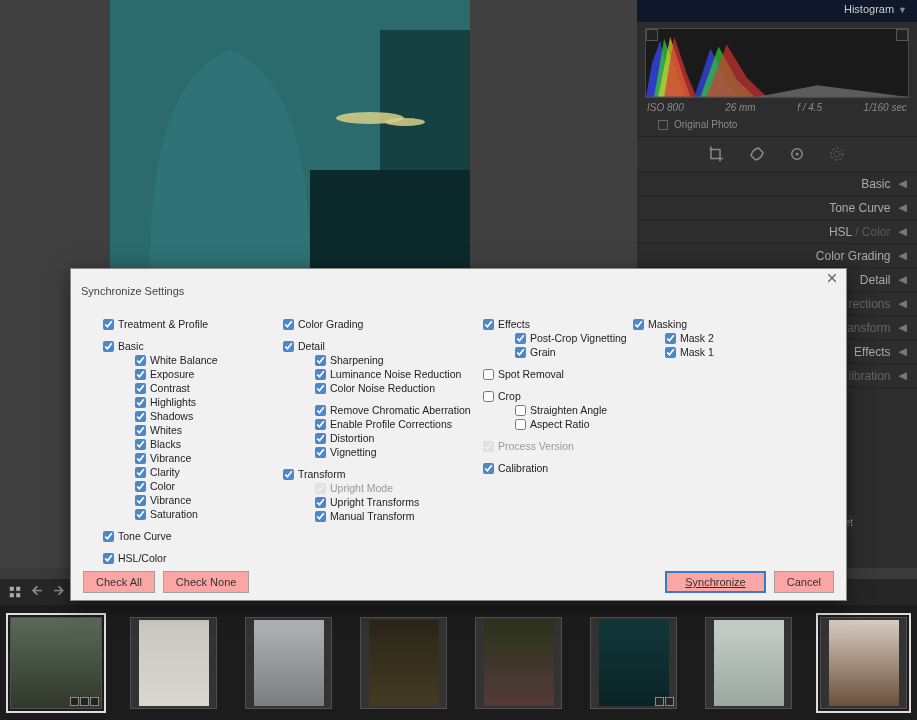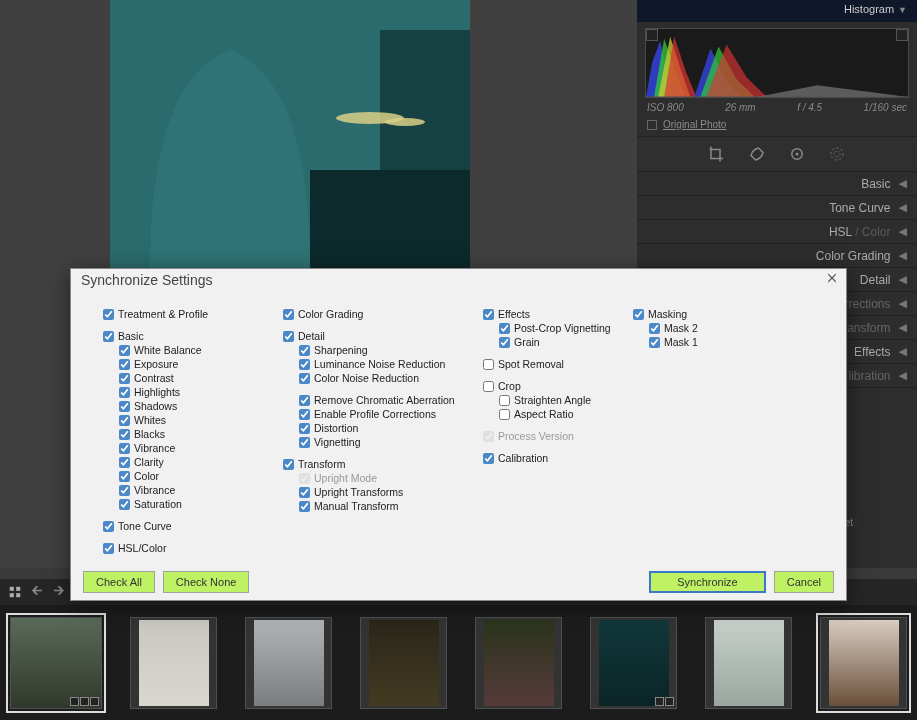--- a/index.html
+++ b/index.html
@@ -12,48 +12,48 @@
   }
 
   .right-panels { position: absolute; right: 0; top: 0; width: 280px; height: 568px; background: #2d2d2d; }
   .hist-header { height: 22px; text-align: right; padding: 3px 10px 0 0; font-size: 11px; color: #ccc; background: #0f172a; }
   .hist-header .tri { font-size: 9px; vertical-align: middle; margin-left: 4px; color: #888;}
   .histogram-box { position:relative; margin: 6px 8px 4px 8px; height: 70px; background: #1a1a1a; border: 1px solid #4a4a4a; }
   .clip-indicator { position:absolute; top:0; width:12px; height:12px; background:#222; border:1px solid #555;}
   .clip-indicator.left{ left:0;} .clip-indicator.right{ right:0;}
   .hist-svg { position:absolute; bottom:0; left:0; width:100%; height:100%; }
   .hist-meta { display:flex; justify-content:space-between; font-size: 10px; color:#8a8a8a; padding: 0 10px 2px; font-style:italic;}
-  .orig-photo-row { display:flex; align-items:center; gap:6px; padding:4px 10px 6px; font-size:10px; color:#8a8a8a; border-bottom:1px solid #222;text-decoration:underline;}
+  .orig-photo-row { display:flex; align-items:center; gap:6px; padding:4px 21px 6px; font-size:10px; color:#8a8a8a; border-bottom:1px solid #222;}
   .orig-photo-row .cb { width:10px;height:10px;border:1px solid #666;}
   .tool-row { display:flex; justify-content:center; gap:22px; padding:8px 0; border-bottom:1px solid #222; background:#2f2f2f;}
   .tool-row .tool-ic { width:18px; height:18px; color:#888; }
   .panel-row { display:flex; justify-content:flex-end; align-items:center; gap:8px; height:24px; padding:0 10px; border-bottom:1px solid #222; font-size:12px; }
   .panel-row .arrow { color:#777; font-size:11px;}
   .panel-row.dim { color:#666; }
   .panel-row .slashpart { color:#5a5a5a; }
 
   .overlay { position: absolute; left:70px; top:268px; width:777px; height:333px; background:#f1f1f1; color:#222; box-shadow: 0 4px 20px rgba(0,0,0,0.5); border:1px solid #888;}
-  .ov-header { height:22px; position:relative; padding:3px 10px; font-size:14px; color:#444; background:#f1f1f1;}
+  .ov-header { height:22px; position:relative; padding:16px 10px; font-size:11px; color:#444; background:#f1f1f1;}
   .ov-close { position:absolute; right:6px; top:3px; width:16px; height:16px; cursor:pointer; color:#555; font-size:12px; text-align:center; line-height:16px;}
   .ov-body { position:relative; height:275px; background:#f1f1f1; padding:8px 20px 0 30px;}
   .ov-col { position:absolute; top:16px; }
   .col1 { left:32px; width:170px;}
   .col2 { left:212px; width:200px;}
   .col3 { left:412px; width:150px;}
   .col4 { left:562px; width:140px;}
   .chk { display:flex; align-items:center; gap:4px; height:14px; margin-bottom:0px; font-size:10.5px; line-height:14px;}
   .chk input[type=checkbox]{ width:11px; height:11px; accent-color:#4a88c7; }
-  .chk.sub{ margin-left:16px;align-items:center;}
+  .chk.sub{ margin-left:32px;align-items:center;}
   .chk.disabled { color:#999;}
   .chk.disabled input{ opacity:0.5;}
   .group-gap { height:8px; }
   .ov-footer { position:absolute; bottom:0; left:0; right:0; height:36px; display:flex; align-items:center; padding:0 12px; gap:8px;}
   .ov-footer .spacer{ flex:1;}
-  .btn { background:#bef264; border:1px solid #a0a0a0; padding:4px 12px; font-size:11px; color:#333; cursor:pointer; }
-  .btn.primary { border:2px solid #3a78c8; padding:3px 26px;}
+  .btn { background:#fca5a5; border:1px solid #a0a0a0; padding:4px 12px; font-size:11px; color:#333; cursor:pointer; }
+  .btn.primary { border:2px solid #3a78c8; padding:3px 18px;text-decoration:underline;}
 
   .filmstrip-bar { position:absolute; left:0; bottom:115px; width:917px; height:26px; background:#262626; display:flex; align-items:center; gap:8px; padding:0 8px;}
   .fs-ic { width:14px; height:14px; color:#aaa;}
   .fs-txt-ic { font-family:monospace; font-size:14px; color:#888; width:14px; text-align:center; cursor:pointer;}
   .filmstrip { position:absolute; left:0; bottom:0; width:917px; height:115px; background:#1c1c1c; display:flex; align-items:center; gap:28px; padding:8px 10px; overflow:hidden;}
   .thumb { width:92px; height:92px; background:#333; border:1px solid #505050; position:relative; display:flex; align-items:center; justify-content:center;}
   .thumb.sel { outline:2px solid #ddd; outline-offset:2px;}
   .thumb-badge { position:absolute; bottom:2px; right:2px; display:flex; gap:1px;}
   .thumb-badge span{ width:9px; height:9px; background:#222; border:1px solid #888;}
   .thumb-inner { width:70px; height:86px; background:linear-gradient(#5a6a6a,#404845); }

